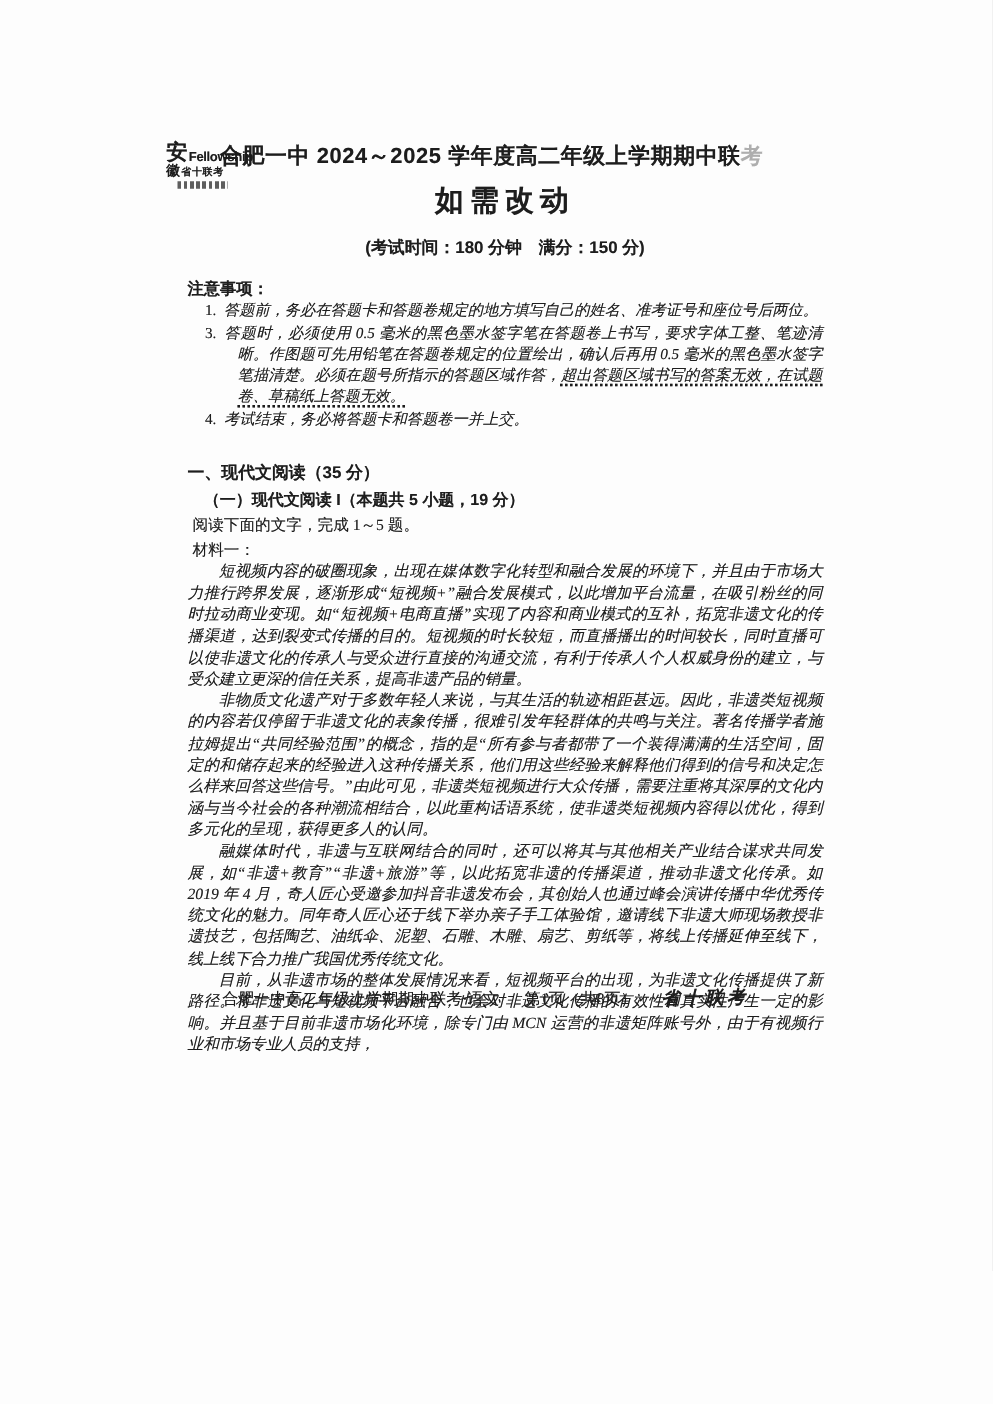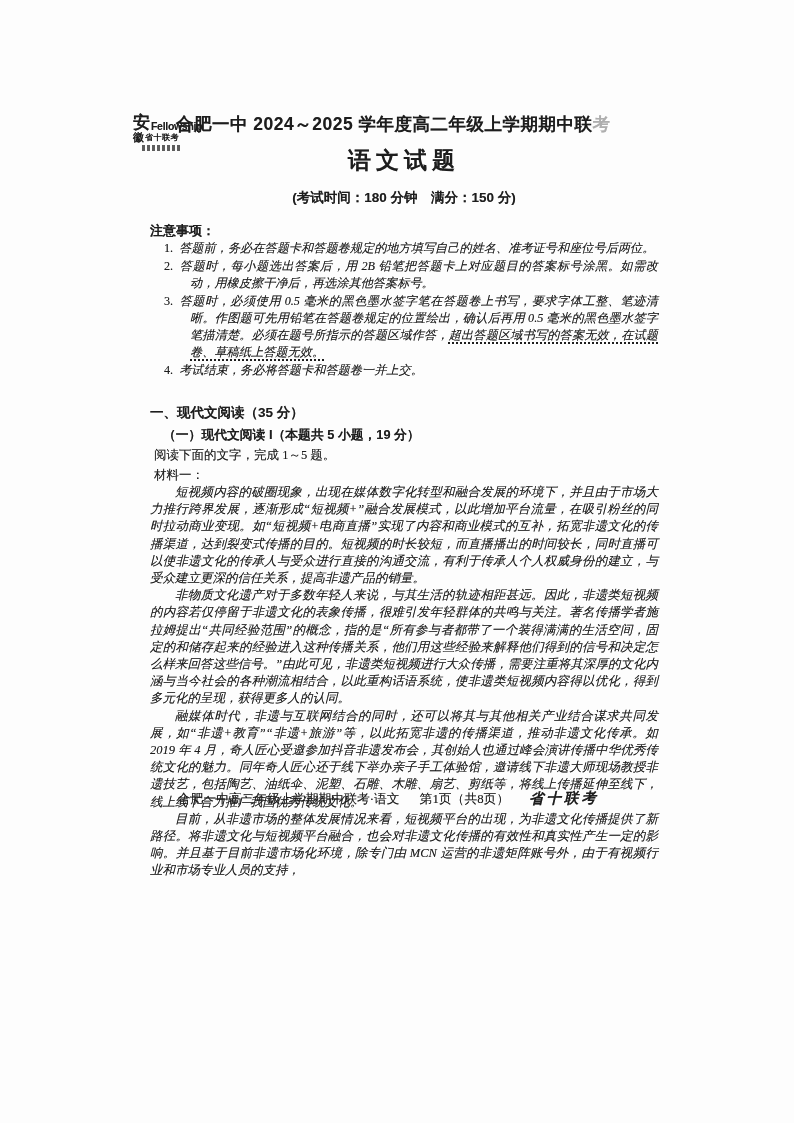--- a/index.html
+++ b/index.html
@@ -69,28 +69,27 @@
       </div>
       <div class="logo-row2">
         <span class="logo-hui">徽</span>
         <span class="logo-brand">省十联考</span>
       </div>
       <div class="logo-smudge"></div>
     </div>
 
     <h1 class="title-line"><span>合肥一中 2024～2025 学年度高二年级上学期期中联</span><span class="title-faded">考</span></h1>
 
-    <h2 class="subject">语文试题</h2>
+    <h2 class="subject">如需改动</h2>
 
     <div class="exam-meta">(考试时间：180 分钟　满分：150 分)</div>
 
     <section class="notes">
       <div class="notes-title">注意事项：</div>
       <div class="note-item"><span class="note-num">1.</span><span>答题前，务必在答题卡和答题卷规定的地方填写自己的姓名、准考证号和座位号后两位。</span></div>
-      <div class="note-item"><span class="note-num">2.</span><span>答题时，每小题选出答案后，用 2B 铅笔把答题卡上对应题目的答案标号涂黑。如需改动，用橡皮擦干净后，再选涂其他答案标号。</span></div>
       <div class="note-item"><span class="note-num">3.</span><span>答题时，必须使用 0.5 毫米的黑色墨水签字笔在答题卷上书写，要求字体工整、笔迹清晰。作图题可先用铅笔在答题卷规定的位置绘出，确认后再用 0.5 毫米的黑色墨水签字笔描清楚。必须在题号所指示的答题区域作答，</span><span class="note-emph">超出答题区域书写的答案无效，在试题卷、草稿纸上答题无效。</span></div>
       <div class="note-item"><span class="note-num">4.</span><span>考试结束，务必将答题卡和答题卷一并上交。</span></div>
     </section>
 
     <main class="main">
       <div class="sec-title">一、现代文阅读（35 分）</div>
       <div class="sub-title">（一）现代文阅读 I（本题共 5 小题，19 分）</div>
       <div class="instruction">阅读下面的文字，完成 1～5 题。</div>
       <div class="material-label">材料一：</div>
       <p class="body-para">短视频内容的破圈现象，出现在媒体数字化转型和融合发展的环境下，并且由于市场大力推行跨界发展，逐渐形成“短视频+”融合发展模式，以此增加平台流量，在吸引粉丝的同时拉动商业变现。如“短视频+电商直播”实现了内容和商业模式的互补，拓宽非遗文化的传播渠道，达到裂变式传播的目的。短视频的时长较短，而直播播出的时间较长，同时直播可以使非遗文化的传承人与受众进行直接的沟通交流，有利于传承人个人权威身份的建立，与受众建立更深的信任关系，提高非遗产品的销量。</p>

